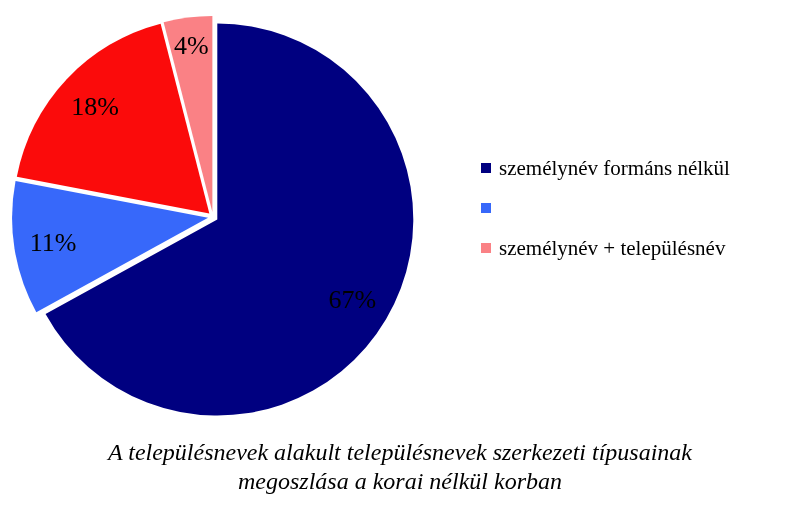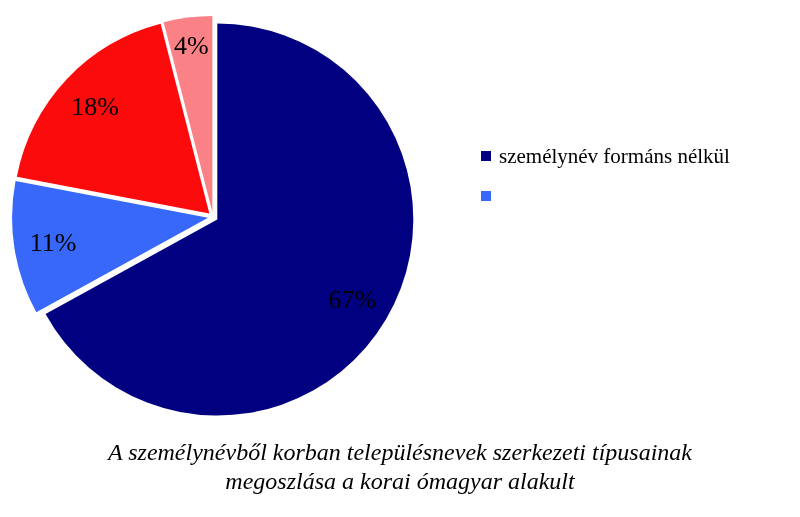--- a/index.html
+++ b/index.html
@@ -18,21 +18,21 @@
   .pie-wrap {
     position: absolute;
     left: 0;
     top: 0;
     width: 440px;
     height: 440px;
   }
   .legend {
     position: absolute;
     left: 481px;
-    top: 136px;
+    top: 148px;
     display: flex;
     flex-direction: column;
     justify-content: space-between;
   }
   .legend-item {
     display: flex;
     align-items: center;
     height: 40px;
     white-space: nowrap;
   }
@@ -82,18 +82,22 @@
 </div>
 
 <div class="legend">
   <div class="legend-item">
     <span class="swatch" style="background: rgb(0, 0, 128);"></span>
     <span class="legend-label">személynév formáns nélkül</span>
   </div>
   <div class="legend-item">
     <span class="swatch" style="background: rgb(55, 104, 250);"></span>
   </div>
+  <div class="legend-item">
+    <span class="swatch" style="background: rgb(250, 129, 133);"></span>
+    <span class="legend-label">személynév + településnév</span>
+  </div>
 </div>
 
 <div class="caption">
-  <div>A személynévből korban településnevek szerkezeti típusainak</div>
-  <div>megoszlása a korai ómagyar alakult</div>
+  <div>A településnevek alakult településnevek szerkezeti típusainak</div>
+  <div>megoszlása a korai nélkül korban</div>
 </div>
 
 </body></html>

